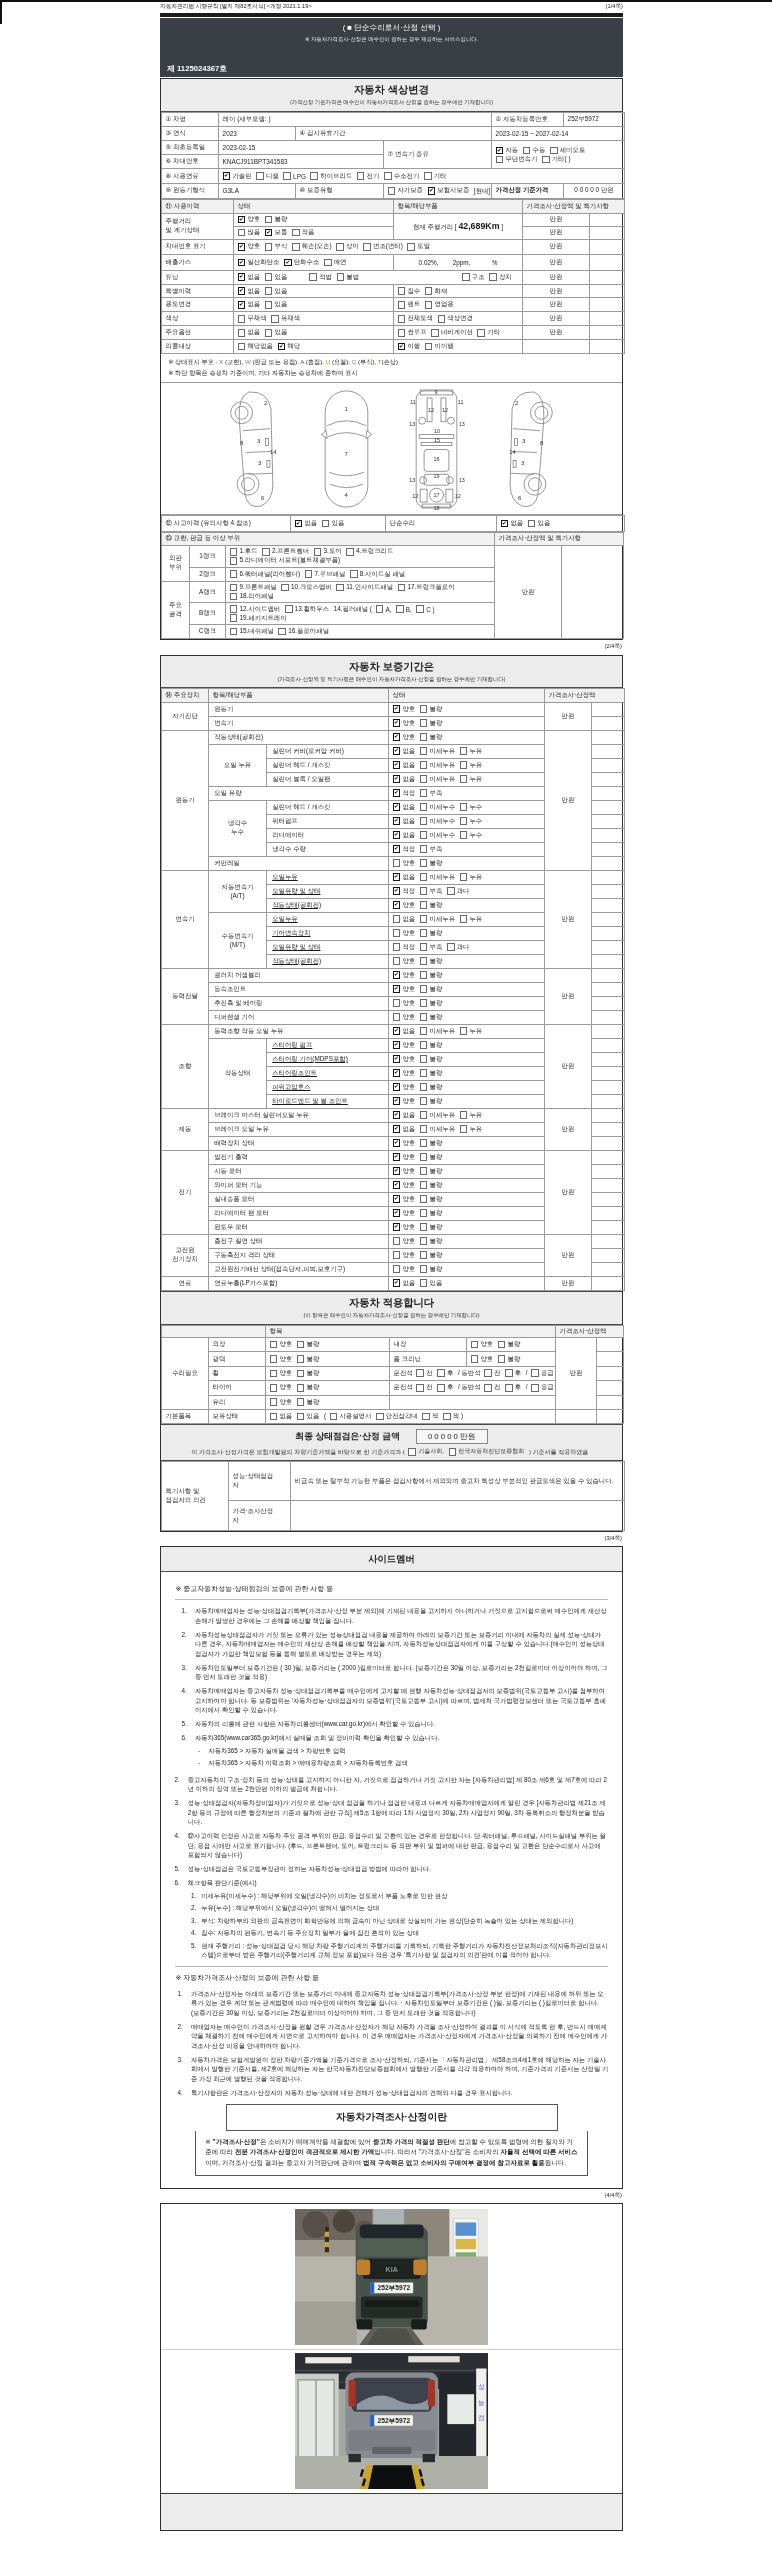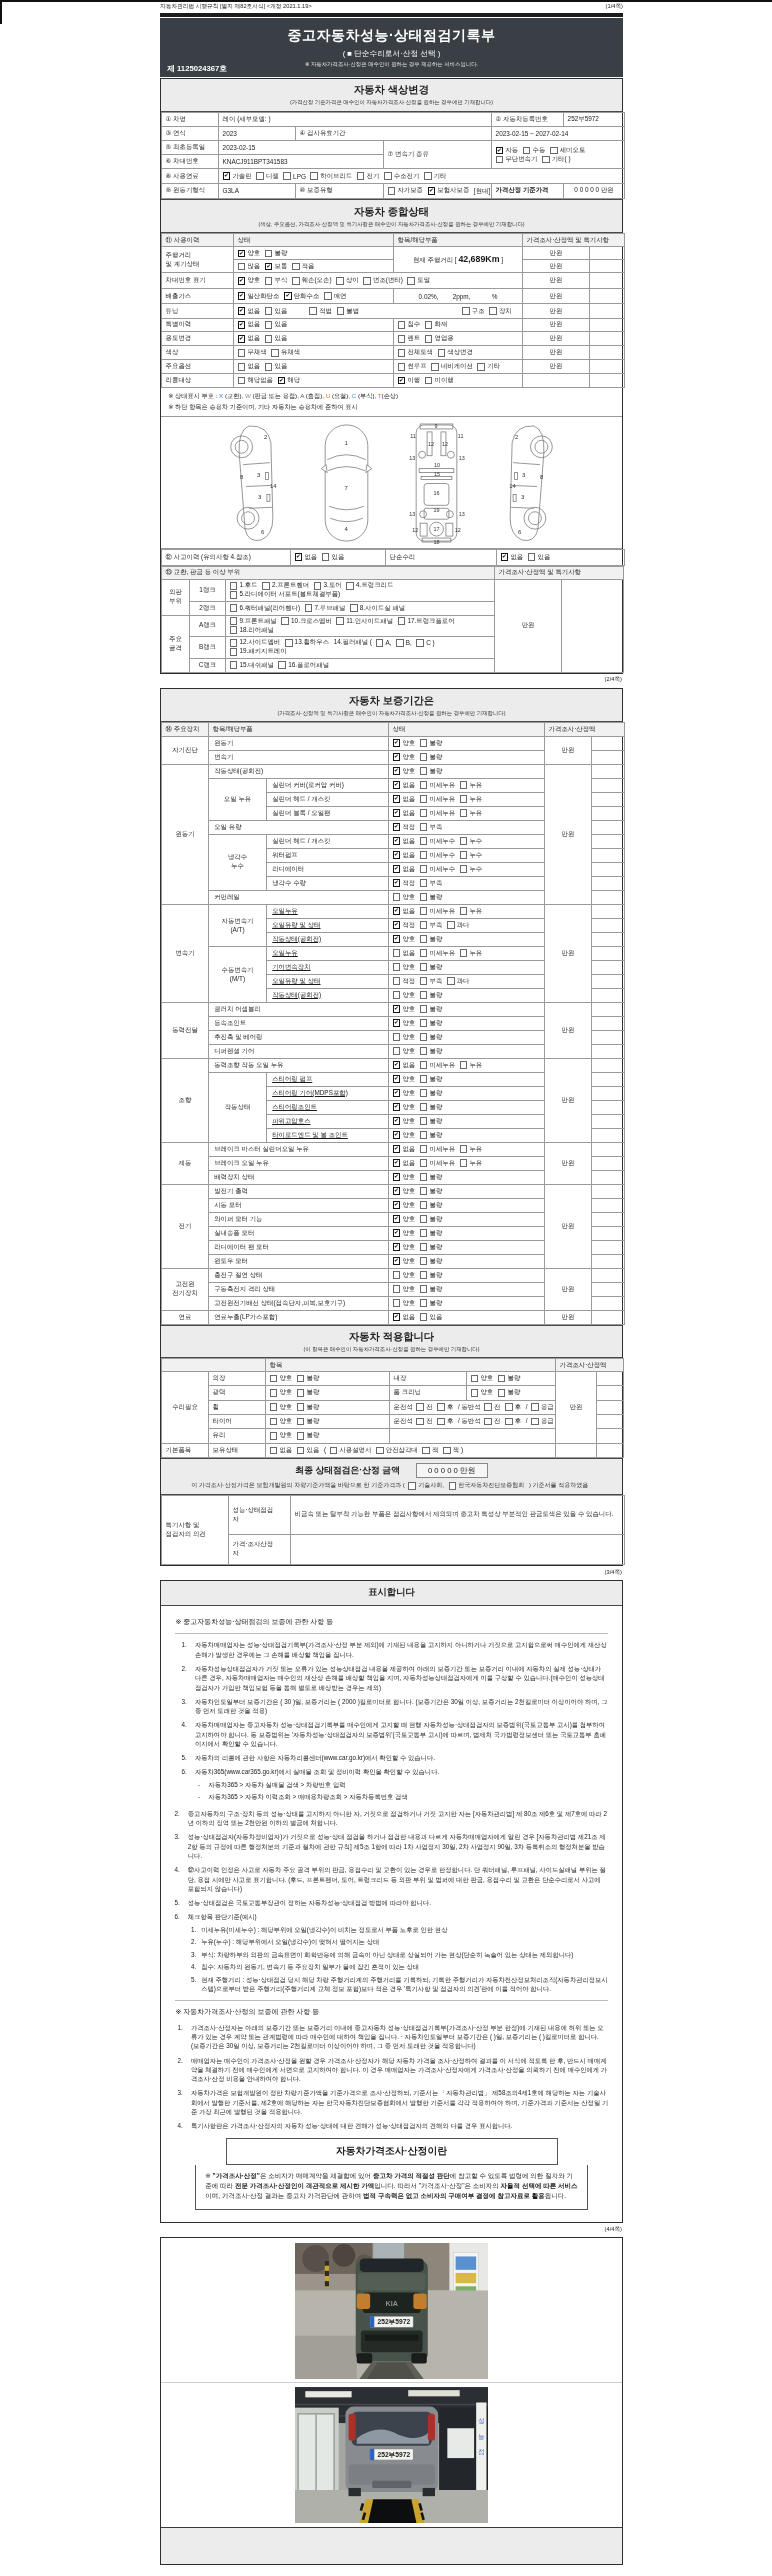--- a/index.html
+++ b/index.html
@@ -68,21 +68,20 @@
 <div class="doc">
 
   <div class="refline">
     <span>자동차관리법 시행규칙 [별지 제82호서식] &lt;개정 2021.1.19&gt;</span>
     <span>(1/4쪽)</span>
   </div>
 
   <div class="blackbar"></div>
 
   <div class="darkhead">
-    <div class="t1">중고자동차성능·상태점검기록부</div>
     <div class="t2">( ■ 단순수리로서·산정 선택 )</div>
     <div class="t3">※ 자동차가격조사·산정은 매수인이 원하는 경우 제공하는 서비스입니다.</div>
     <div class="docno">제 1125024367호</div>
   </div>
 
   <div class="bx" style="margin-top:1px;">
 
     <div class="band">
       <div class="bt">자동차 색상변경</div>
       <div class="bn">(가격산정 기준가격은 매수인이 자동차가격조사·산정을 원하는 경우에만 기재합니다)</div>
@@ -173,24 +172,20 @@
               </span><span class="ck on">
                 <span class="b"></span>
                 <span>보험사보증</span>
               </span><span class="pl">[현대]</span></td>
         <td class="lab" style="font-weight:700">가격산정 기준가격</td>
         <td class="ctr">0 0 0 0 0 만원</td>
       </tr>
     </tbody>
       </table>
 
-    <div class="band" style="border-top:1px solid #4a4a4a">
-      <div class="bt">자동차 종합상태</div>
-      <div class="bn">(색상, 주요옵션, 가격조사·산정액 및 특기사항은 매수인이 자동차가격조사·산정을 원하는 경우에만 기재합니다)</div>
-    </div>
 
     <table>
       <colgroup>
           <col style="width:72px">
           <col style="width:160px">
           <col style="width:129px">
           <col style="width:67px">
           <col style="width:35px">
         </colgroup>
       <tbody>
@@ -1388,21 +1383,21 @@
         <td></td>
       </tr>
     </tbody>
       </table>
   </div>
 
   <div class="marker">(3/4쪽)</div>
 
   <div class="bx" style="margin-top:3.1px;">
     <div class="band" style="padding:5.7px 2.1px">
-      <div class="bt" style="font-size:9.3px">표시합니다</div>
+      <div class="bt" style="font-size:9.3px">사이드멤버</div>
     </div>
     <div class="notice">
       <div class="ntitle" style="border-bottom:0.5px solid #bbb;padding-bottom:5.2px;">※ 중고자동차성능·상태점검의 보증에 관한 사항 등</div>
       <div id="notice-list-a" style="padding-left:7.2px;margin-top:6.2px">
           <div class="ni">
             <span class="no">1.</span>
             <div class="tx">자동차매매업자는 성능·상태점검기록부(가격조사·산정 부분 제외)에 기재된 내용을 고지하지 아니하거나 거짓으로 고지함으로써 매수인에게 재산상 손해가 발생한 경우에는 그 손해를 배상할 책임을 집니다.</div>
           </div>
           <div class="ni">
             <span class="no">2.</span>

